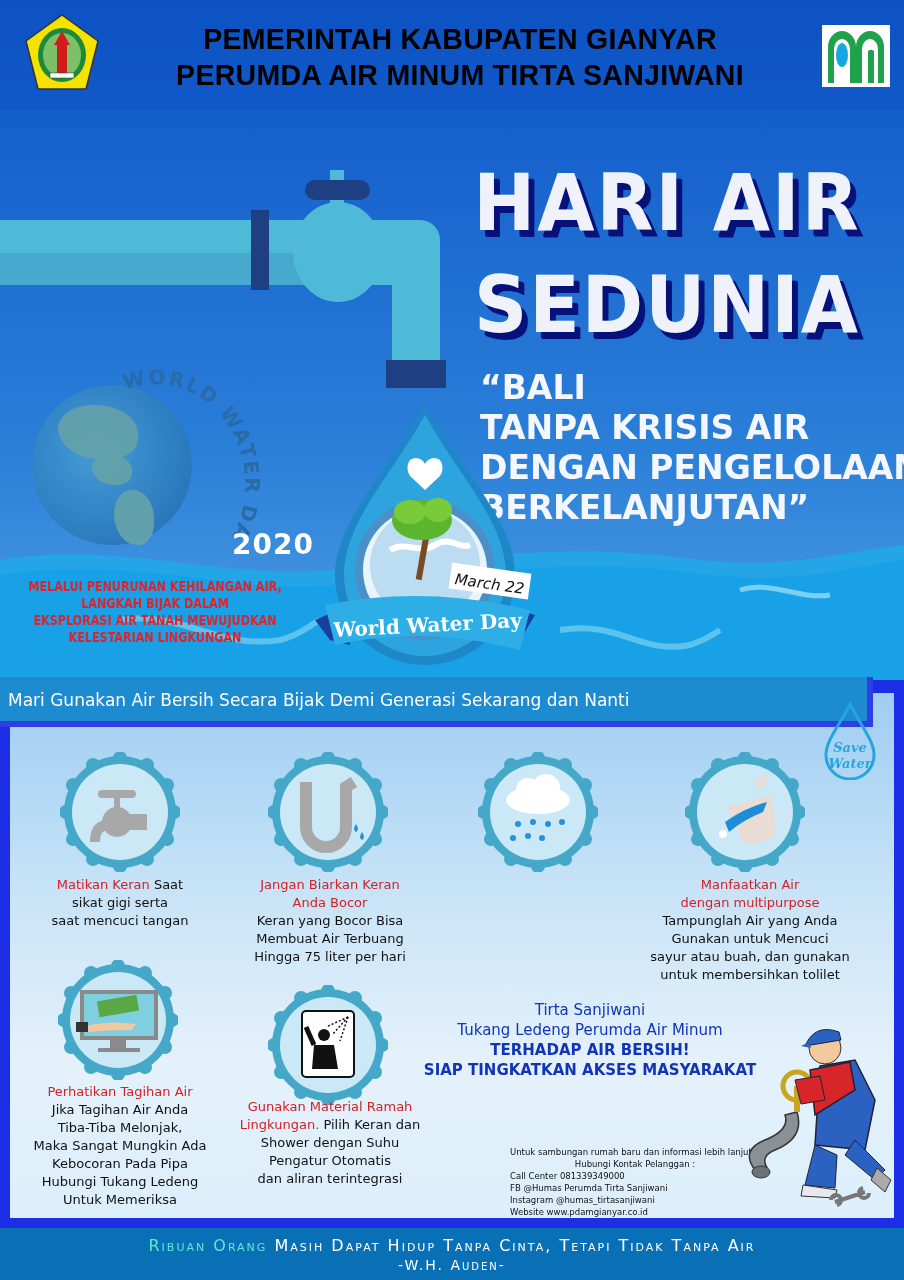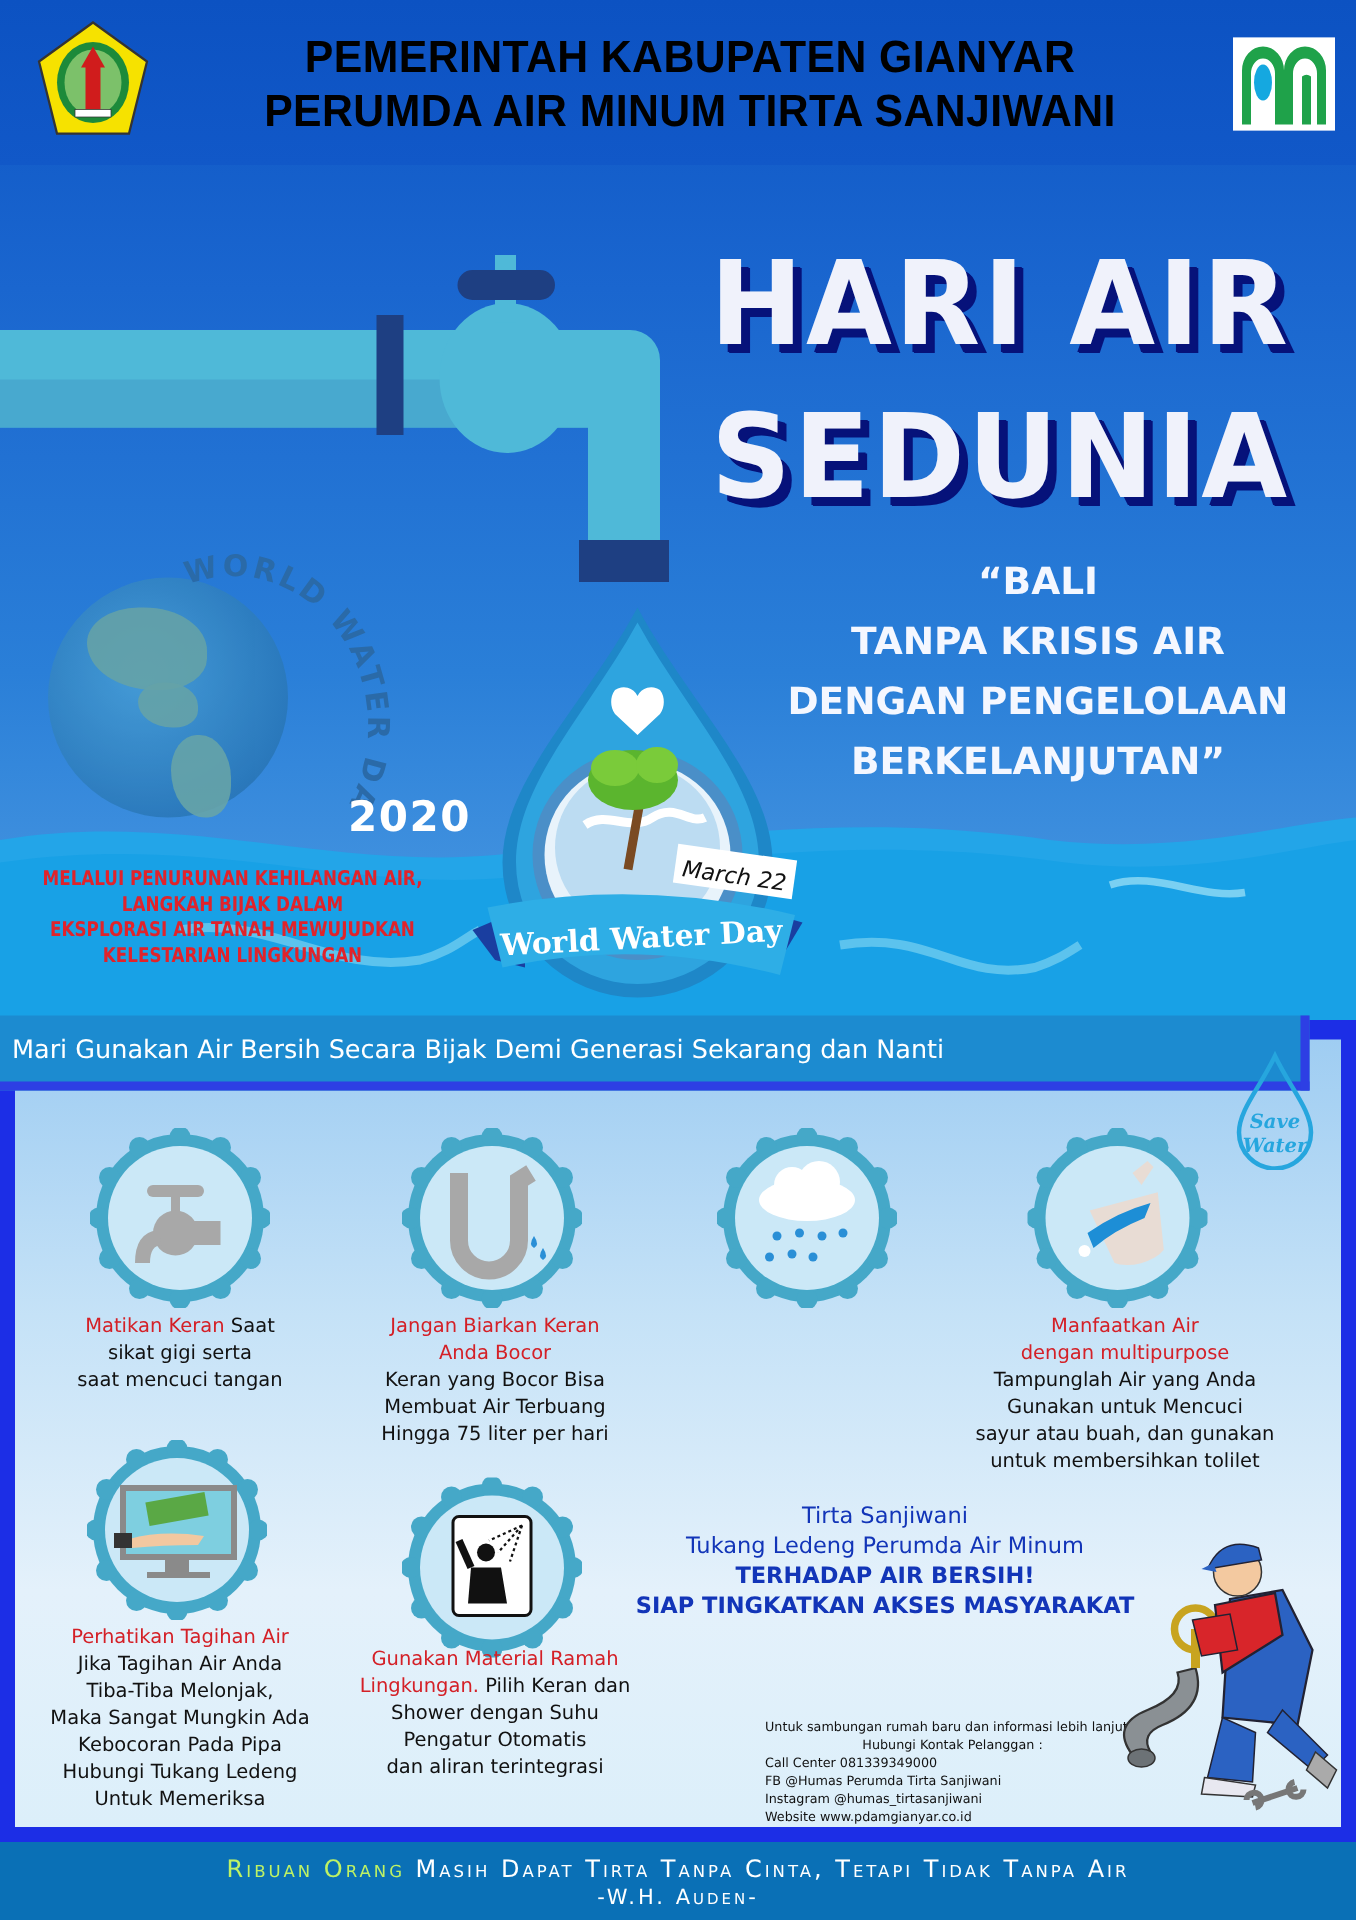--- a/index.html
+++ b/index.html
@@ -20,22 +20,22 @@
 
   
   .faucet { position: absolute; left: 0; top: 170px; width: 460px; height: 230px; }
 
   
   .big-title { position: absolute; left: 430px; width: 474px; text-align: center; font-family: "DejaVu Sans", sans-serif;
     font-weight: 900; font-size: 74px; color: #f0f2fb; letter-spacing: 2px;
     text-shadow: 5px 5px 0 #06127a, 6px 6px 0 #06127a; transform: scaleY(1.05); }
   .bt1 { top: 160px; } .bt2 { top: 262px; }
 
-  .quote { position: absolute; left: 480px; top: 368px; width: 424px; text-align: center;
-    font-family: "DejaVu Sans", sans-serif; font-weight: bold; color: #f4f7ff; font-size: 25px; line-height: 40px; }
+  .quote { position: absolute; left: 480px; top: 368px; width: 424px; 
+    font-family: "DejaVu Sans", sans-serif; font-weight: bold; color: #f4f7ff; font-size: 33px; line-height: 40px; }
 
   
   .globe { position: absolute; left: 32px; top: 385px; width: 160px; height: 160px; border-radius: 50%;
     background: radial-gradient(circle at 40% 40%, #4aa1d8, #2a78b8 70%, #1f66a6);
     opacity: 0.85; }
   .globe-land { position: absolute; border-radius: 45% 55% 40% 60%; background: #6fa9a0; opacity: 0.9; }
   .wwd-arc { position: absolute; left: 120px; top: 350px; width: 180px; height: 200px; color: #2a6aa8;
     font-family: "DejaVu Sans", sans-serif; font-size: 20px; font-weight: bold; }
 
   .year { position: absolute; left: 232px; top: 528px; color: #fff; font-family: "DejaVu Sans", sans-serif;
@@ -70,21 +70,21 @@
   .plumber-msg { position: absolute; left: 420px; top: 1000px; width: 340px; text-align: center; color: #1235b8;
     font-family: "DejaVu Sans", sans-serif; font-weight: bold; font-size: 15px; line-height: 20px; }
   .contact { position: absolute; left: 510px; top: 1146px; width: 250px; font-family: "DejaVu Sans", sans-serif; font-size: 8.5px; line-height: 12px; color: #111; }
   .contact .center { display: block; text-align: center; }
   .plumber { position: absolute; left: 735px; top: 1020px; width: 160px; height: 190px; }
 
   
   .footer { position: absolute; left: 0; top: 1228px; width: 904px; height: 52px; background: #0a70b6; text-align: center; }
   .footer-line1 { position: absolute; top: 8px; left: 0; width: 904px; font-family: "DejaVu Sans", sans-serif;
     font-size: 16px; letter-spacing: 2px; color: #fff; font-variant: small-caps; }
-  .footer-line1 .dark { color: #bef264; }
+  .footer-line1 .dark { color: #5eead4; }
   .footer-line2 { position: absolute; top: 29px; left: 0; width: 904px; font-family: "DejaVu Sans", sans-serif;
     font-size: 14px; letter-spacing: 2px; color: #fff; font-variant: small-caps; }
 </style>
 </head>
 <body>
 
 <div id="poster">
 
   <div class="header">
     <svg class="logo-left" viewBox="0 0 80 80">
@@ -413,18 +413,18 @@
     <path d="M80 125 L70 165 L100 168 L102 135 Z" fill="#2b62c2" stroke="#223"></path>
     <path d="M120 120 L150 150 L140 160 L110 135 Z" fill="#2b62c2" stroke="#223"></path>
     <path d="M68 165 L102 170 L100 178 L66 176 Z" fill="#e8e8f0" stroke="#333"></path>
     <path d="M142 148 L156 160 L150 172 L136 160 Z" fill="#aaa" stroke="#333"></path>
     <path d="M100 182 L130 172 M96 180 a5 5 0 1 1 6 5 M128 168 a5 5 0 1 0 6 5" stroke="#777" stroke-width="4" fill="none"></path>
   </svg>
 
   <div class="footer">
     <div class="footer-line1">
       <span class="dark">Ribuan Orang</span>
-      <span>Masih Dapat Tirta Tanpa Cinta, Tetapi Tidak Tanpa Air</span>
+      <span>Masih Dapat Hidup Tanpa Cinta, Tetapi Tidak Tanpa Air</span>
     </div>
     <div class="footer-line2">-W.H. Auden-</div>
   </div>
 
 </div>
 
 </body></html>

